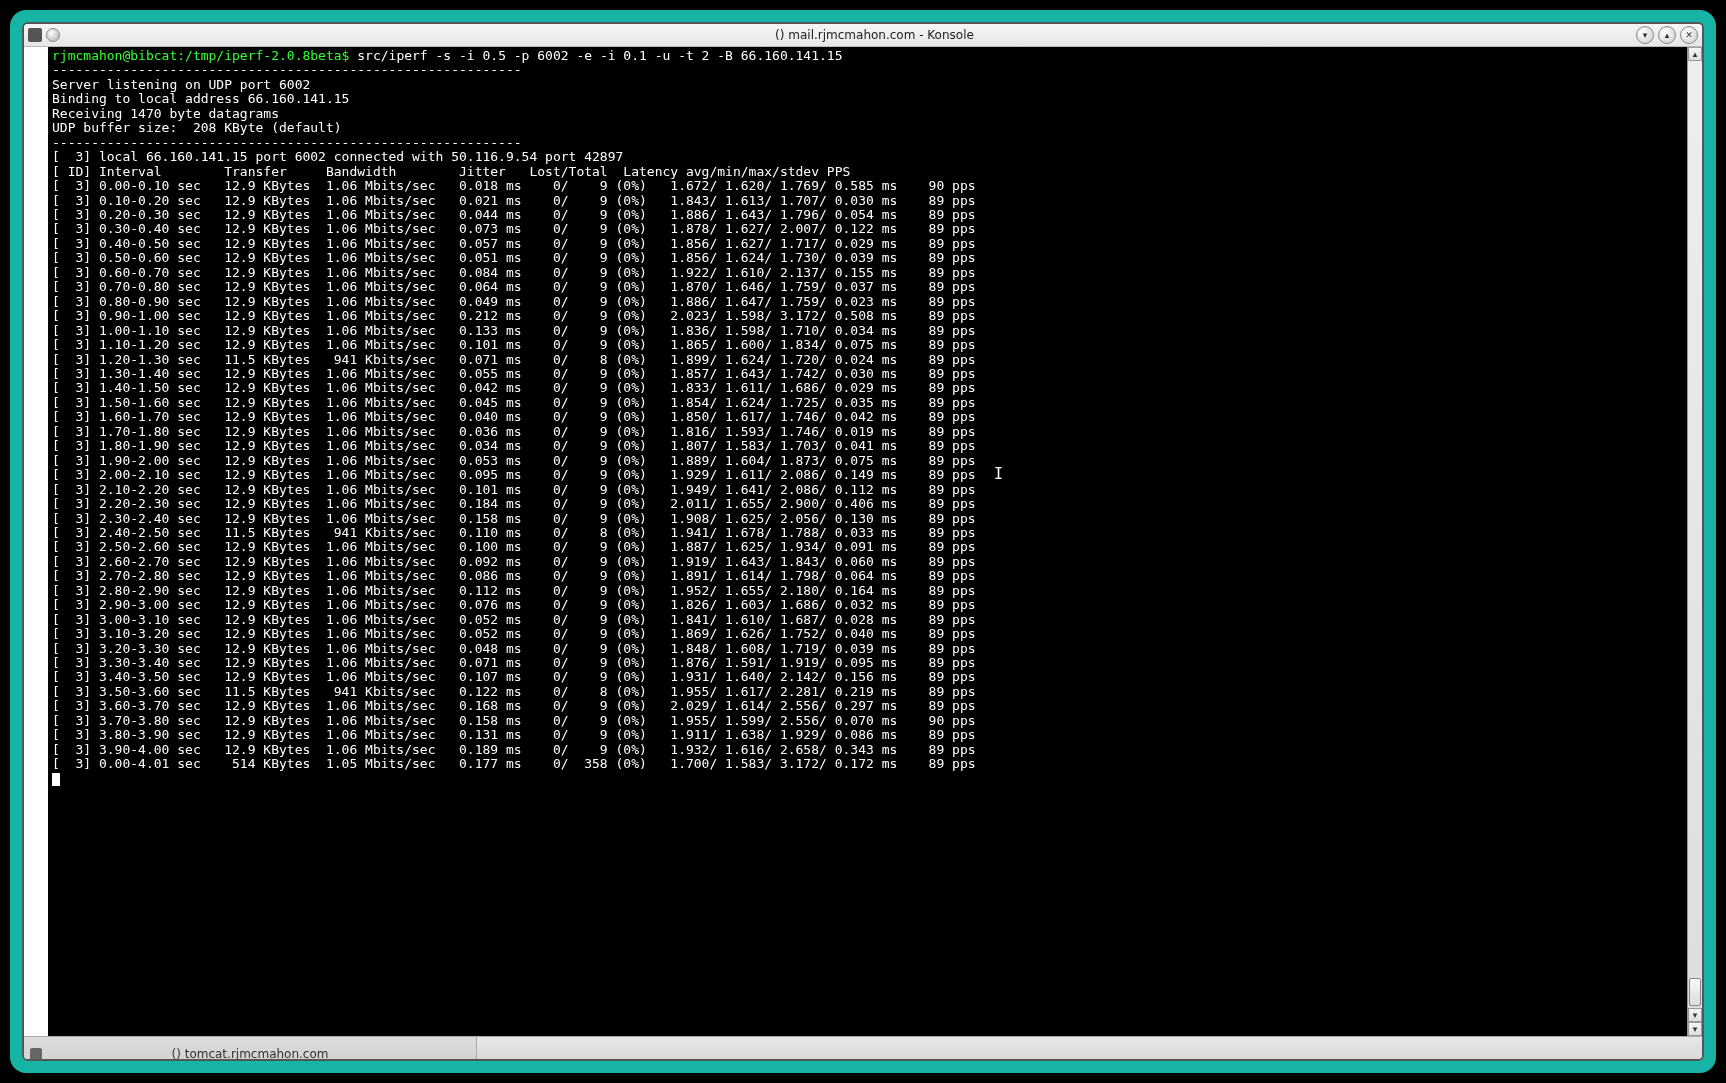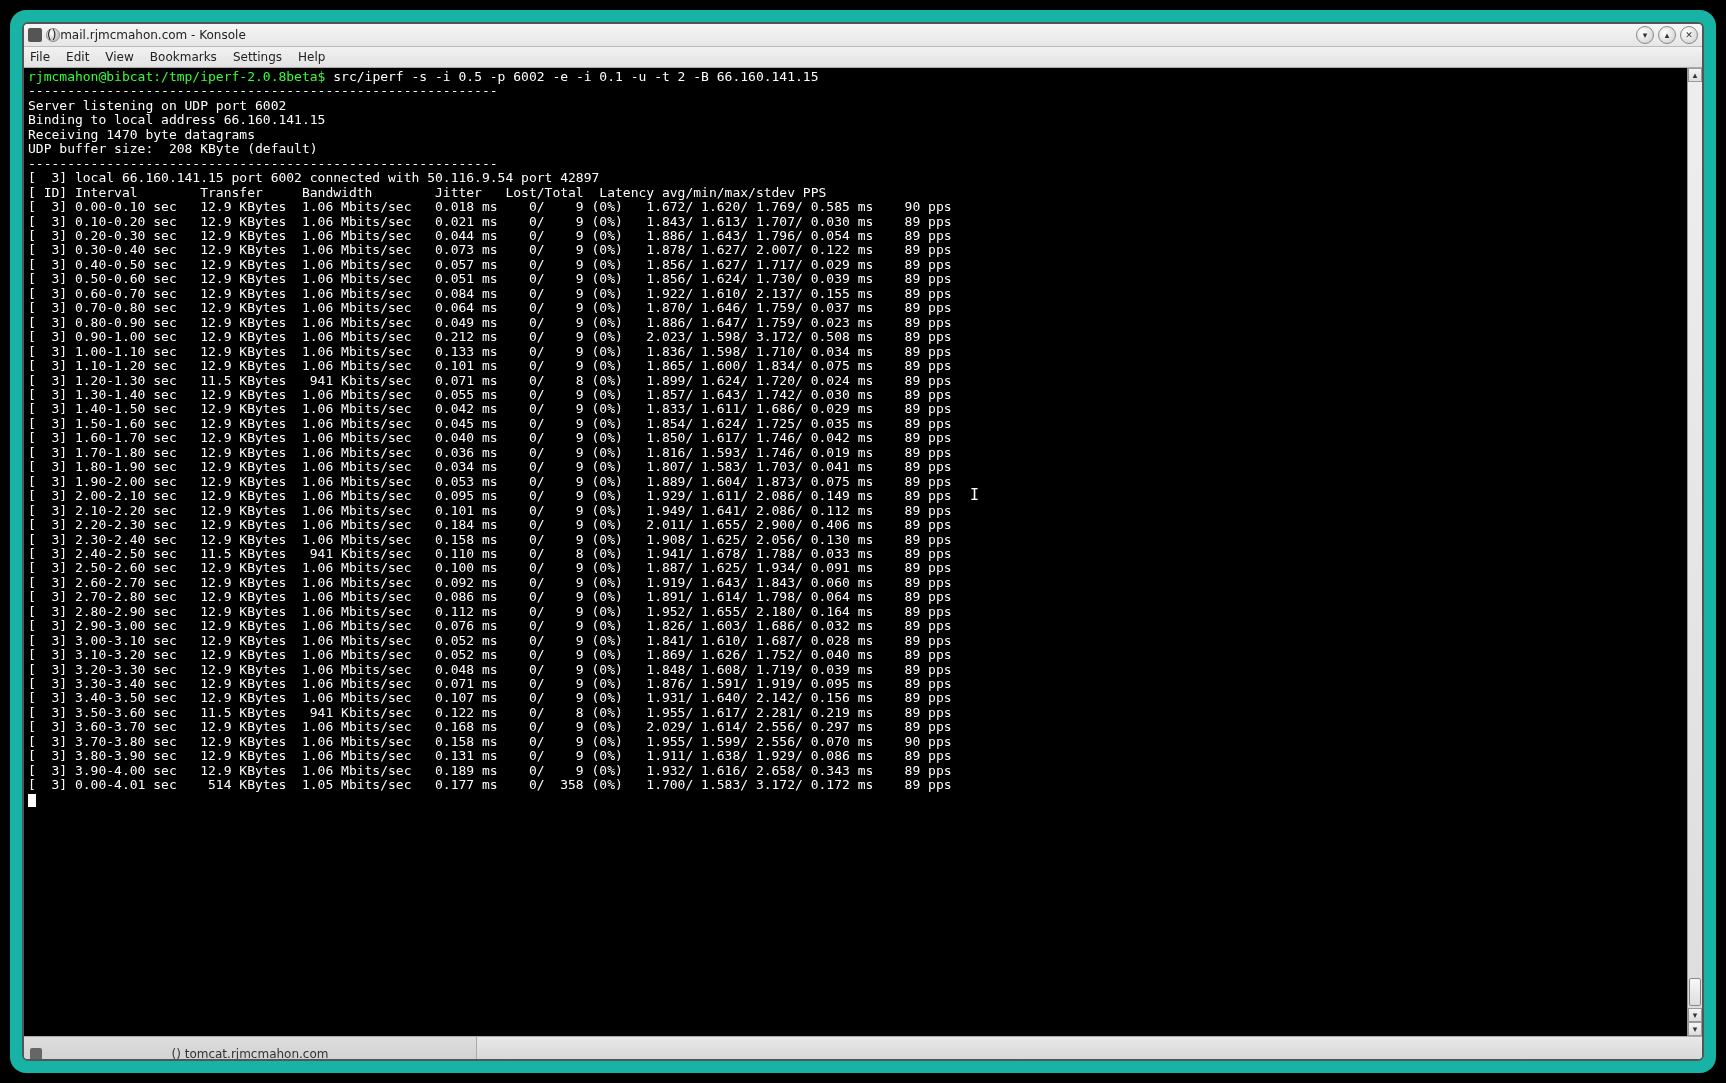--- a/index.html
+++ b/index.html
@@ -48,20 +48,21 @@
   }
   .titlebar .close-dot{
     width:12px;height:12px;border-radius:50%;
     background:radial-gradient(circle at 35% 35%,#fff,#aaa);
     border:1px solid #888;
     margin-right:6px;
   }
   .titlebar .title{
     position:absolute;
     left:0;right:0;
+    text-align:center;
     font-size:12px;
     color:#222;
     pointer-events:none;
     padding-left:23px;
   }
   .titlebar .winbtns{
     margin-left:auto;
     display:flex;
     gap:4px;
   }
@@ -81,20 +82,21 @@
     padding:0 6px;
     gap:16px;
     font-size:12px;
   }
   .menubar .menuitem{cursor:default;}
   .term-wrap{
     flex:1;
     background:#000;
     position:relative;
     display:flex;
+    margin-left:24px;
   }
   pre.term{
     margin:0;
     padding:2px 4px;
     color:#fff;
     font-family:"DejaVu Sans Mono","Liberation Mono",monospace;
     font-size:13px;
     line-height:14.45px;
     white-space:pre;
     flex:1;
@@ -168,28 +170,20 @@
       <span class="appicon"></span>
       <span class="close-dot"></span>
       <span class="title">() mail.rjmcmahon.com - Konsole</span>
       <span class="winbtns">
         <span class="winbtn">▾</span>
         <span class="winbtn">▴</span>
         <span class="winbtn">✕</span>
       </span>
     </div>
 
-    <div class="menubar">
-      <span class="menuitem">File</span>
-      <span class="menuitem">Edit</span>
-      <span class="menuitem">View</span>
-      <span class="menuitem">Bookmarks</span>
-      <span class="menuitem">Settings</span>
-      <span class="menuitem">Help</span>
-    </div>
 
     <div class="term-wrap">
       <pre class="term" id="term"><span class="prompt-green">rjmcmahon@bibcat:/tmp/iperf-2.0.8beta$</span> src/iperf -s -i 0.5 -p 6002 -e -i 0.1 -u -t 2 -B 66.160.141.15
 ------------------------------------------------------------
 Server listening on UDP port 6002
 Binding to local address 66.160.141.15
 Receiving 1470 byte datagrams
 UDP buffer size:  208 KByte (default)
 ------------------------------------------------------------
 [  3] local 66.160.141.15 port 6002 connected with 50.116.9.54 port 42897

